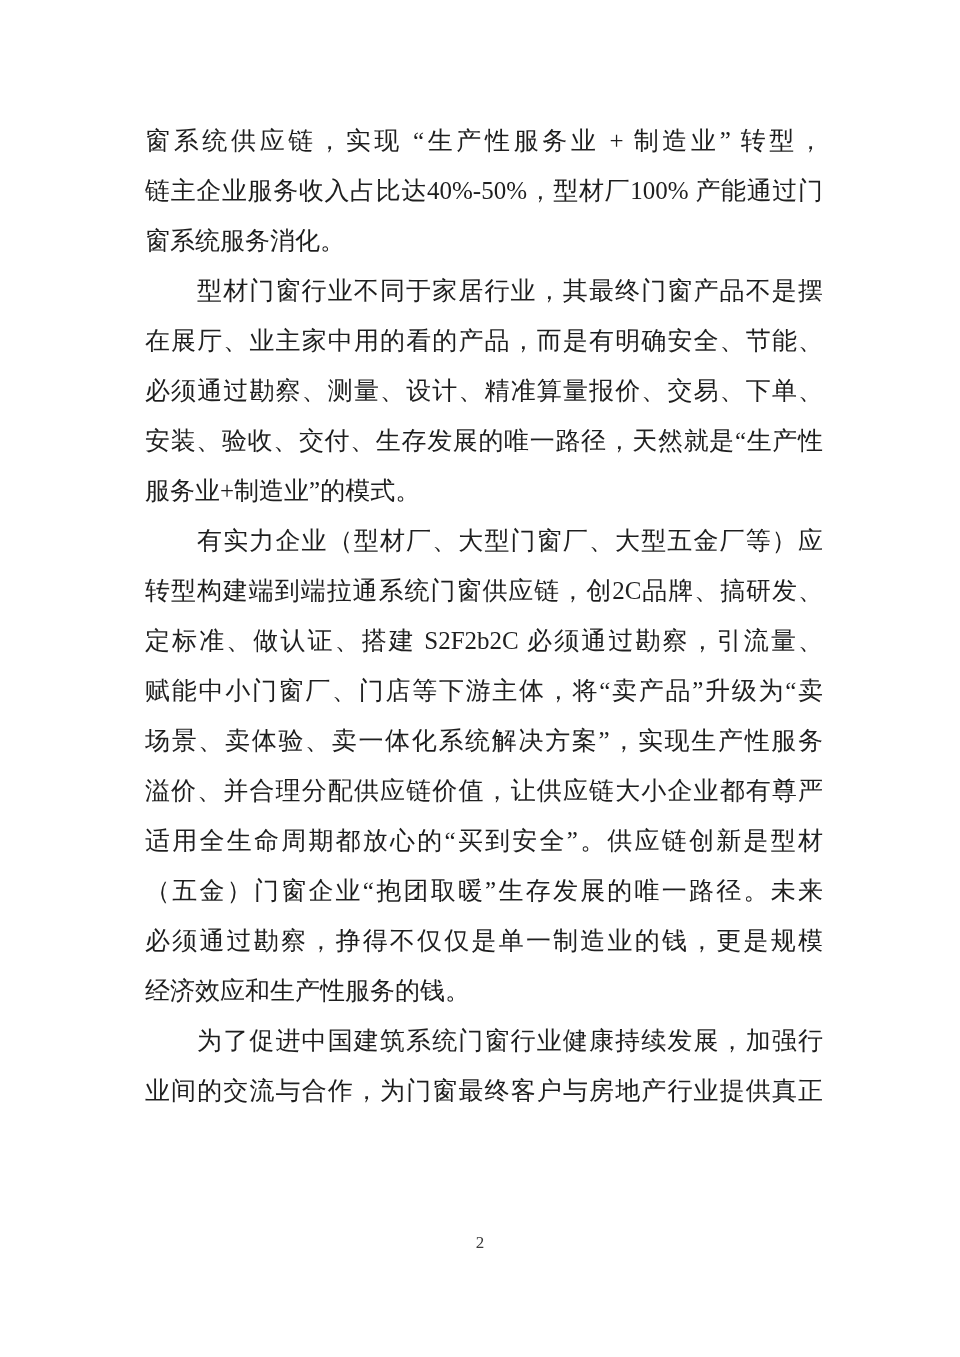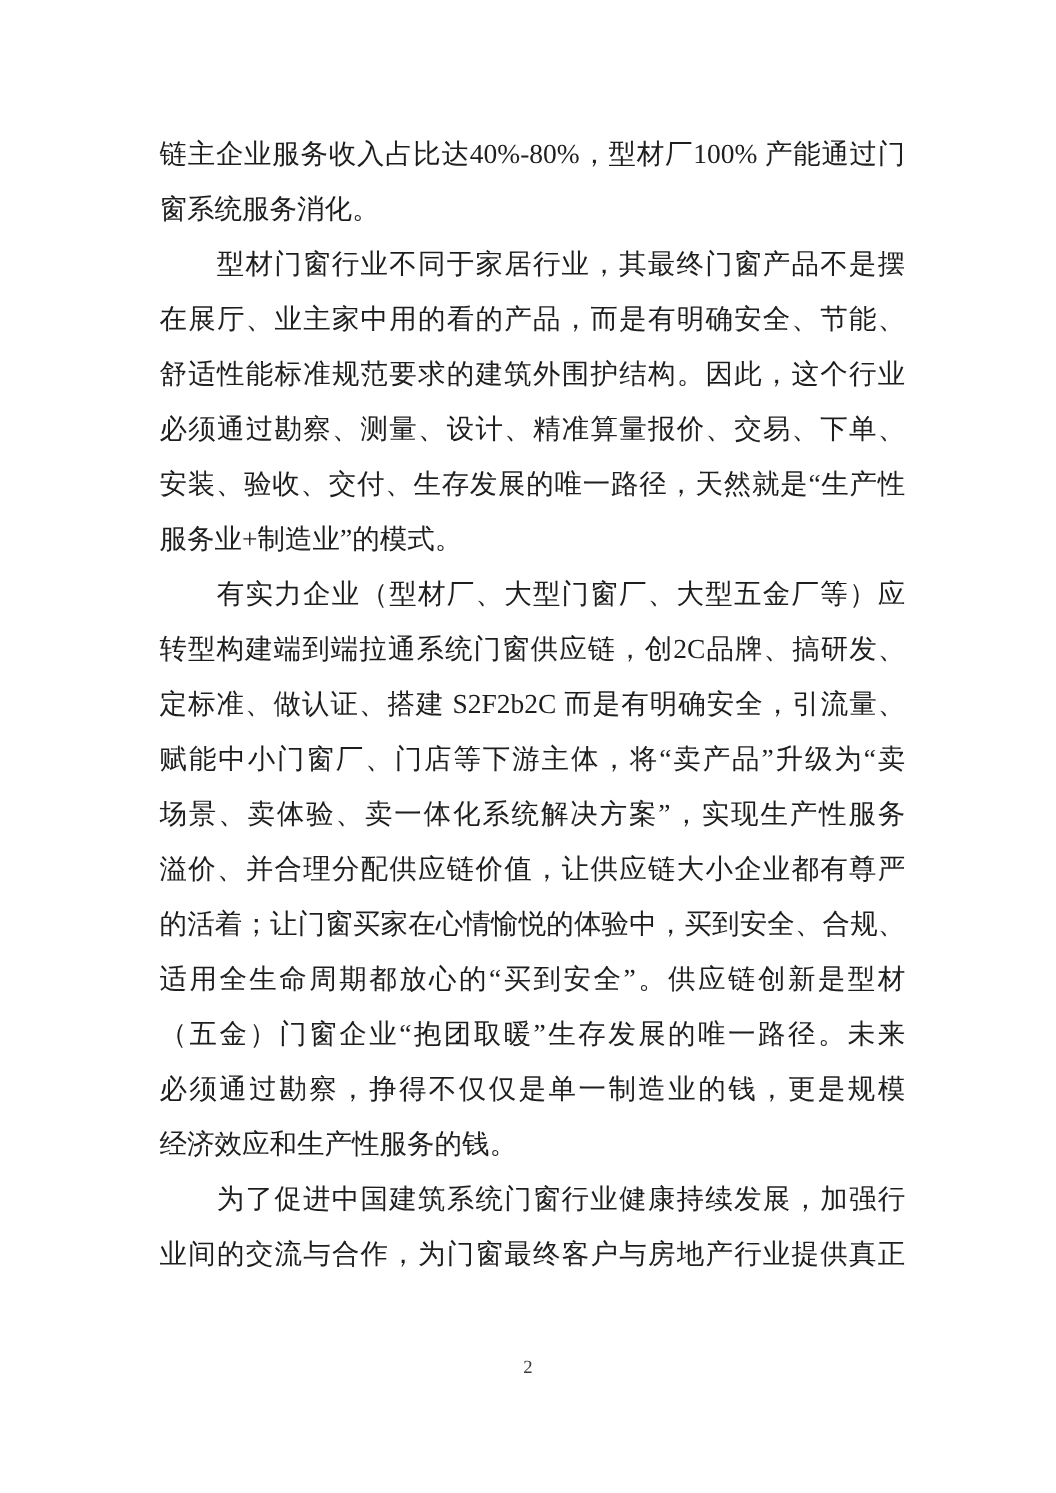--- a/index.html
+++ b/index.html
@@ -58,35 +58,34 @@
     font-size: 17px;
     color: #3a3a3a;
     font-family: "Liberation Serif", "DejaVu Serif", serif;
   }
 </style>
 </head>
 <body>
 
 <div class="page">
   <div class="text-block">
-      <div class="line justify">链主企业服务收入占比达40%-80%，型材厂100% 产能通过门</div>
+      <div class="line justify">窗系统供应链，实现 “生产性服务业 + 制造业” 转型，</div>
+      <div class="line justify">链主企业服务收入占比达40%-50%，型材厂100% 产能通过门</div>
       <div class="line left">窗系统服务消化。</div>
       <div class="line justify indent">型材门窗行业不同于家居行业，其最终门窗产品不是摆</div>
       <div class="line justify">在展厅、业主家中用的看的产品，而是有明确安全、节能、</div>
-      <div class="line justify">舒适性能标准规范要求的建筑外围护结构。因此，这个行业</div>
       <div class="line justify">必须通过勘察、测量、设计、精准算量报价、交易、下单、</div>
       <div class="line justify">安装、验收、交付、生存发展的唯一路径，天然就是“生产性</div>
       <div class="line left">服务业+制造业”的模式。</div>
       <div class="line justify indent">有实力企业（型材厂、大型门窗厂、大型五金厂等）应</div>
       <div class="line justify">转型构建端到端拉通系统门窗供应链，创2C品牌、搞研发、</div>
-      <div class="line justify">定标准、做认证、搭建 S2F2b2C 而是有明确安全，引流量、</div>
+      <div class="line justify">定标准、做认证、搭建 S2F2b2C 必须通过勘察，引流量、</div>
       <div class="line justify">赋能中小门窗厂、门店等下游主体，将“卖产品”升级为“卖</div>
       <div class="line justify">场景、卖体验、卖一体化系统解决方案”，实现生产性服务</div>
       <div class="line justify">溢价、并合理分配供应链价值，让供应链大小企业都有尊严</div>
-      <div class="line justify">的活着；让门窗买家在心情愉悦的体验中，买到安全、合规、</div>
       <div class="line justify">适用全生命周期都放心的“买到安全”。供应链创新是型材</div>
       <div class="line justify">（五金）门窗企业“抱团取暖”生存发展的唯一路径。未来</div>
       <div class="line justify">必须通过勘察，挣得不仅仅是单一制造业的钱，更是规模</div>
       <div class="line left">经济效应和生产性服务的钱。</div>
       <div class="line justify indent">为了促进中国建筑系统门窗行业健康持续发展，加强行</div>
       <div class="line justify">业间的交流与合作，为门窗最终客户与房地产行业提供真正</div>
     </div>
   <div class="footer">
     <span class="pagenum">2</span>
   </div>

